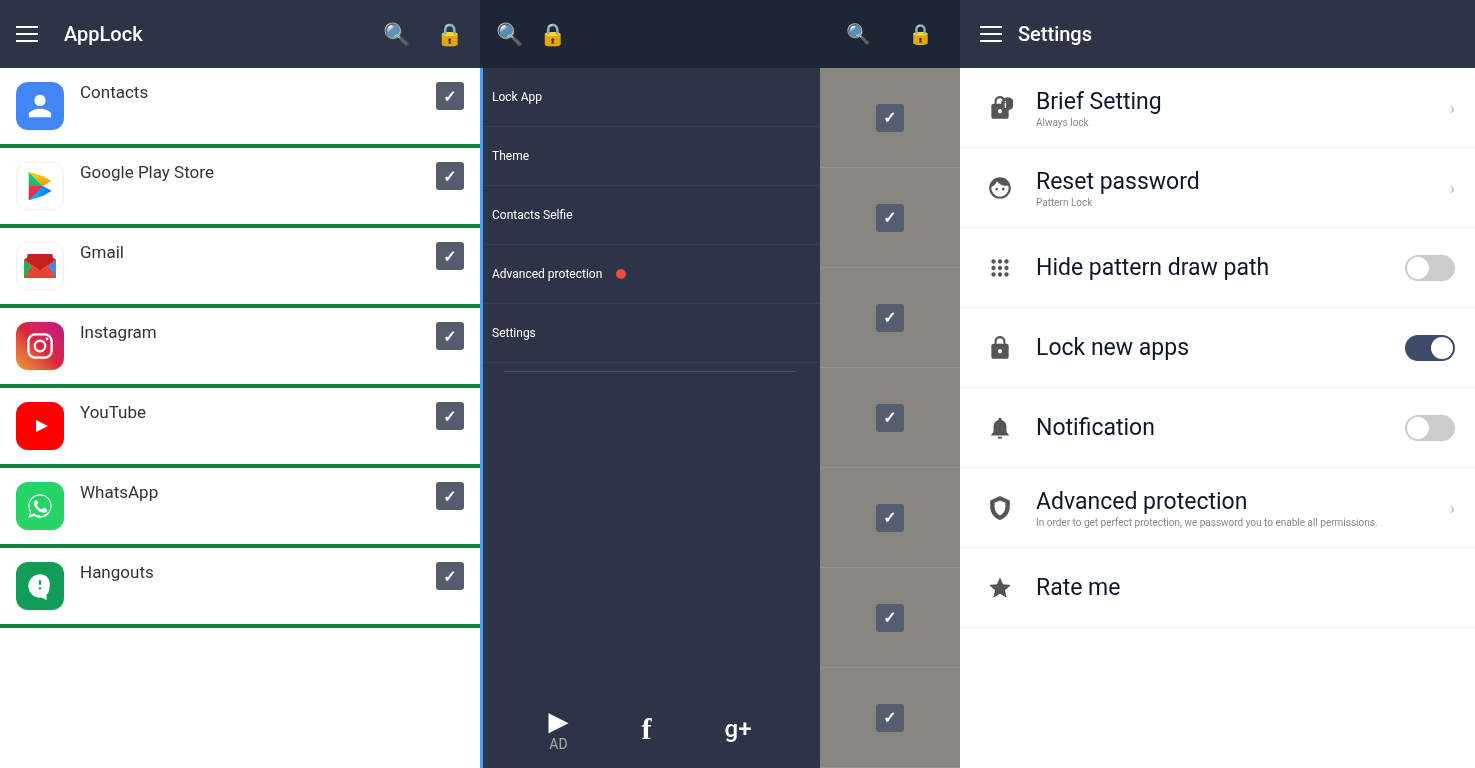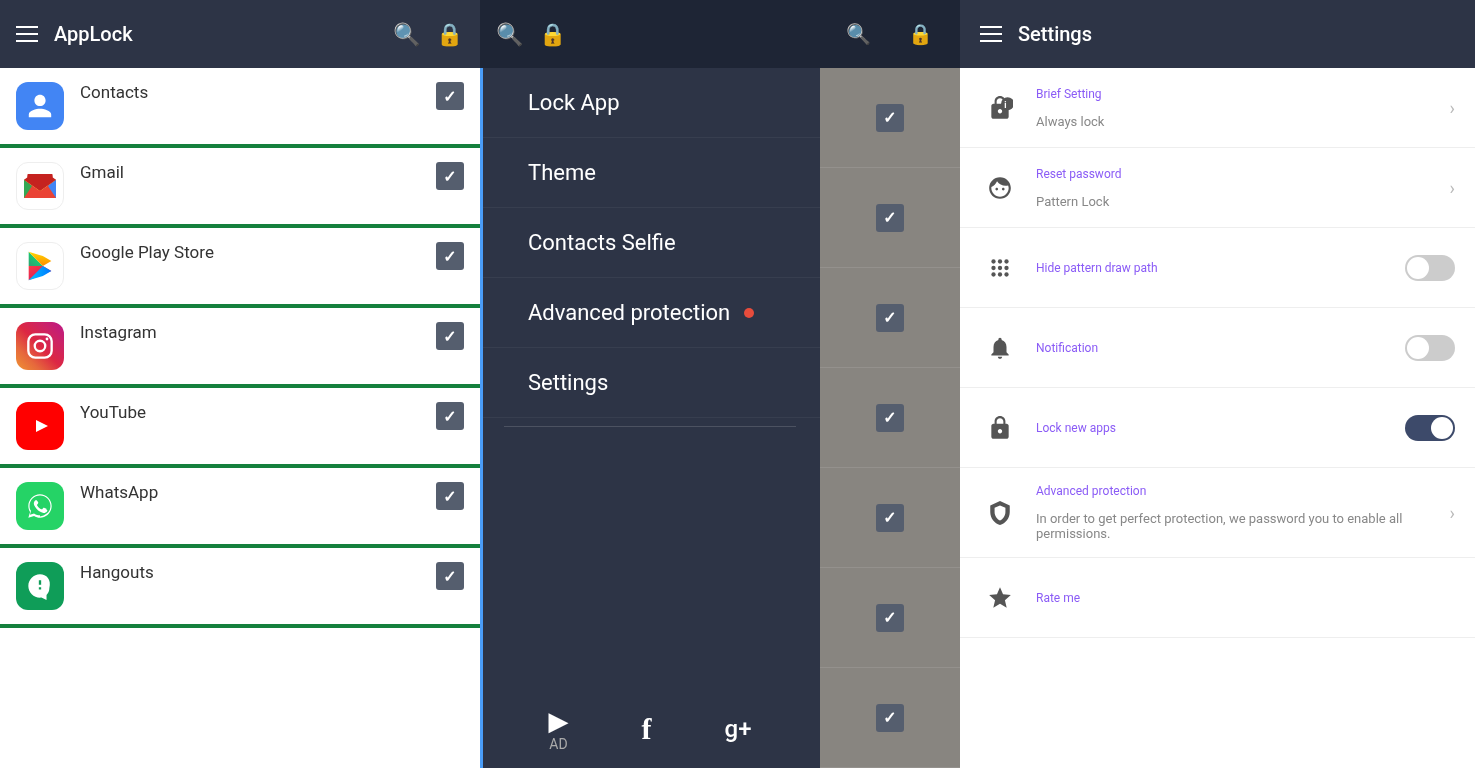--- a/index.html
+++ b/index.html
@@ -19,21 +19,21 @@
       flex-direction: column;
       background: #fff;
       flex-shrink: 0;
     }
     .panel-applist .header {
       background: #2d3446;
       height: 68px;
       display: flex;
       align-items: center;
       padding: 0 16px;
-      gap: 16px;
+      gap: 26px;
       flex-shrink: 0;
     }
     .header-title {
       color: #fff;
       font-size: 20px;
       font-weight: 500;
       flex: 1;
     }
     .header-icon {
       color: #fff;
@@ -111,23 +111,23 @@
       padding: 0 16px;
       gap: 16px;
       flex-shrink: 0;
     }
     .nav-list {
       flex: 1;
       display: flex;
       flex-direction: column;
     }
     .nav-item {
-      padding: 22px 48px;
+      padding: 22px 12px;
       color: #fff;
-      font-size: 22px;
+      font-size: 12px;
       cursor: pointer;
       display: flex;
       align-items: center;
       gap: 8px;
       border-bottom: 1px solid rgba(255,255,255,0.05);
     }
     .nav-dot {
       width: 10px;
       height: 10px;
       border-radius: 50%;
@@ -210,28 +210,28 @@
       width: 40px;
       flex-shrink: 0;
       display: flex;
       align-items: center;
       justify-content: center;
     }
     .settings-text {
       flex: 1;
     }
     .settings-title {
-      font-size: 12px;
-      color: #8b5cf6;
+      font-size: 23px;
+      color: #0f172a;
       font-weight: 400;
     }
     .settings-subtitle {
-      font-size: 13px;
+      font-size: 10px;
       color: #888;
-      margin-top: 13px;
+      margin-top: 2px;
     }
     .settings-arrow {
       color: #bbb;
       font-size: 18px;
     }
 
     
     .toggle {
       width: 50px;
       height: 26px;
@@ -296,34 +296,20 @@
   </div>
   <div class="app-list">
 
     <div class="app-item">
       <div class="app-icon icon-contacts">
         <svg width="28" height="28" viewBox="0 0 24 24" fill="white">
             <path d="M12 12c2.7 0 4.8-2.1 4.8-4.8S14.7 2.4 12 2.4 7.2 4.5 7.2 7.2 9.3 12 12 12zm0 2.4c-3.2 0-9.6 1.6-9.6 4.8v2.4h19.2v-2.4c0-3.2-6.4-4.8-9.6-4.8z"></path>
           </svg>
       </div>
       <span class="app-name">Contacts</span>
-      <div class="checkbox"></div>
-    </div>
-
-    <div class="app-item">
-      <div class="app-icon icon-gmail">
-        <svg width="32" height="24" viewBox="0 0 48 36">
-            <path fill="#EA4335" d="M0 36V8.7L24 25.5 48 8.7V36H0z"></path>
-            <path fill="#FBBC05" d="M0 8.7L24 25.5 48 8.7"></path>
-            <path fill="#34A853" d="M0 36V8.7L12 18"></path>
-            <path fill="#4285F4" d="M48 36V8.7L36 18"></path>
-            <path fill="#C5221F" d="M0 8.7L4.8 5.4A8 8 0 0143.2 5.4L48 8.7 24 25.5z"></path>
-          </svg>
-      </div>
-      <span class="app-name">Gmail</span>
       <div class="checkbox"></div>
     </div>
 
     <div class="app-item">
       <div class="app-icon icon-play">
         <svg width="34" height="34" viewBox="0 0 48 48">
             <defs>
               <linearGradient id="g1" x1="0" y1="0" x2="1" y2="0">
                 <stop offset="0" stop-color="#00C3FF"></stop>
                 <stop offset="1" stop-color="#0075FF"></stop>
@@ -345,20 +331,34 @@
         <polygon fill="url(#g2)" points="28,24 40,17 28,10 8,4"></polygon>
         <polygon fill="url(#g3)" points="8,44 8,24 28,24 40,31"></polygon>
         <polygon fill="url(#g1)" points="28,24 40,31 28,38 8,44"></polygon>
           </svg>
       </div>
       <span class="app-name">Google Play Store</span>
       <div class="checkbox"></div>
     </div>
 
     <div class="app-item">
+      <div class="app-icon icon-gmail">
+        <svg width="32" height="24" viewBox="0 0 48 36">
+            <path fill="#EA4335" d="M0 36V8.7L24 25.5 48 8.7V36H0z"></path>
+            <path fill="#FBBC05" d="M0 8.7L24 25.5 48 8.7"></path>
+            <path fill="#34A853" d="M0 36V8.7L12 18"></path>
+            <path fill="#4285F4" d="M48 36V8.7L36 18"></path>
+            <path fill="#C5221F" d="M0 8.7L4.8 5.4A8 8 0 0143.2 5.4L48 8.7 24 25.5z"></path>
+          </svg>
+      </div>
+      <span class="app-name">Gmail</span>
+      <div class="checkbox"></div>
+    </div>
+
+    <div class="app-item">
       <div class="app-icon icon-instagram">
         <svg width="28" height="28" viewBox="0 0 24 24" fill="white">
             <rect x="2" y="2" width="20" height="20" rx="6" ry="6" fill="none" stroke="white" stroke-width="2"></rect>
             <circle cx="12" cy="12" r="4.5" fill="none" stroke="white" stroke-width="2"></circle>
             <circle cx="18" cy="6" r="1.2" fill="white"></circle>
           </svg>
       </div>
       <span class="app-name">Instagram</span>
       <div class="checkbox"></div>
     </div>
@@ -514,39 +514,39 @@
       </div>
       <div class="settings-text">
         <div class="settings-title">Hide pattern draw path</div>
       </div>
       <div class="toggle off"></div>
     </div>
 
     <div class="settings-item">
       <div class="settings-icon-wrap">
         <svg width="26" height="26" viewBox="0 0 24 24" fill="#555">
+            <path d="M18 8h-1V6c0-2.8-2.2-5-5-5S7 3.2 7 6v2H6c-1.1 0-2 .9-2 2v10c0 1.1.9 2 2 2h12c1.1 0 2-.9 2-2V10c0-1.1-.9-2-2-2zm-6 9c-1.1 0-2-.9-2-2s.9-2 2-2 2 .9 2 2-.9 2-2 2zm3.1-9H8.9V6c0-1.7 1.4-3.1 3.1-3.1 1.7 0 3.1 1.4 3.1 3.1v2z"></path>
+          </svg>
+      </div>
+      <div class="settings-text">
+        <div class="settings-title">Lock new apps</div>
+      </div>
+      <div class="toggle on"></div>
+    </div>
+
+    <div class="settings-item">
+      <div class="settings-icon-wrap">
+        <svg width="26" height="26" viewBox="0 0 24 24" fill="#555">
             <path d="M12 22c1.1 0 2-.9 2-2h-4c0 1.1.9 2 2 2zm6-6v-5c0-3.07-1.64-5.64-4.5-6.32V4c0-.83-.67-1.5-1.5-1.5s-1.5.67-1.5 1.5v.68C7.63 5.36 6 7.92 6 11v5l-2 2v1h16v-1l-2-2z"></path>
           </svg>
       </div>
       <div class="settings-text">
         <div class="settings-title">Notification</div>
       </div>
       <div class="toggle off"></div>
-    </div>
-
-    <div class="settings-item">
-      <div class="settings-icon-wrap">
-        <svg width="26" height="26" viewBox="0 0 24 24" fill="#555">
-            <path d="M18 8h-1V6c0-2.8-2.2-5-5-5S7 3.2 7 6v2H6c-1.1 0-2 .9-2 2v10c0 1.1.9 2 2 2h12c1.1 0 2-.9 2-2V10c0-1.1-.9-2-2-2zm-6 9c-1.1 0-2-.9-2-2s.9-2 2-2 2 .9 2 2-.9 2-2 2zm3.1-9H8.9V6c0-1.7 1.4-3.1 3.1-3.1 1.7 0 3.1 1.4 3.1 3.1v2z"></path>
-          </svg>
-      </div>
-      <div class="settings-text">
-        <div class="settings-title">Lock new apps</div>
-      </div>
-      <div class="toggle on"></div>
     </div>
 
     <div class="settings-item">
       <div class="settings-icon-wrap">
         <svg width="26" height="26" viewBox="0 0 24 24" fill="#555">
             <path d="M12 1L3 5v6c0 5.55 3.84 10.74 9 12 5.16-1.26 9-6.45 9-12V5l-9-4zm0 4l5 2.18V11c0 3.5-2.33 6.79-5 7.93C9.33 17.79 7 14.5 7 11V7.18L12 5z"></path>
           </svg>
       </div>
       <div class="settings-text">
         <div class="settings-title">Advanced protection</div>

